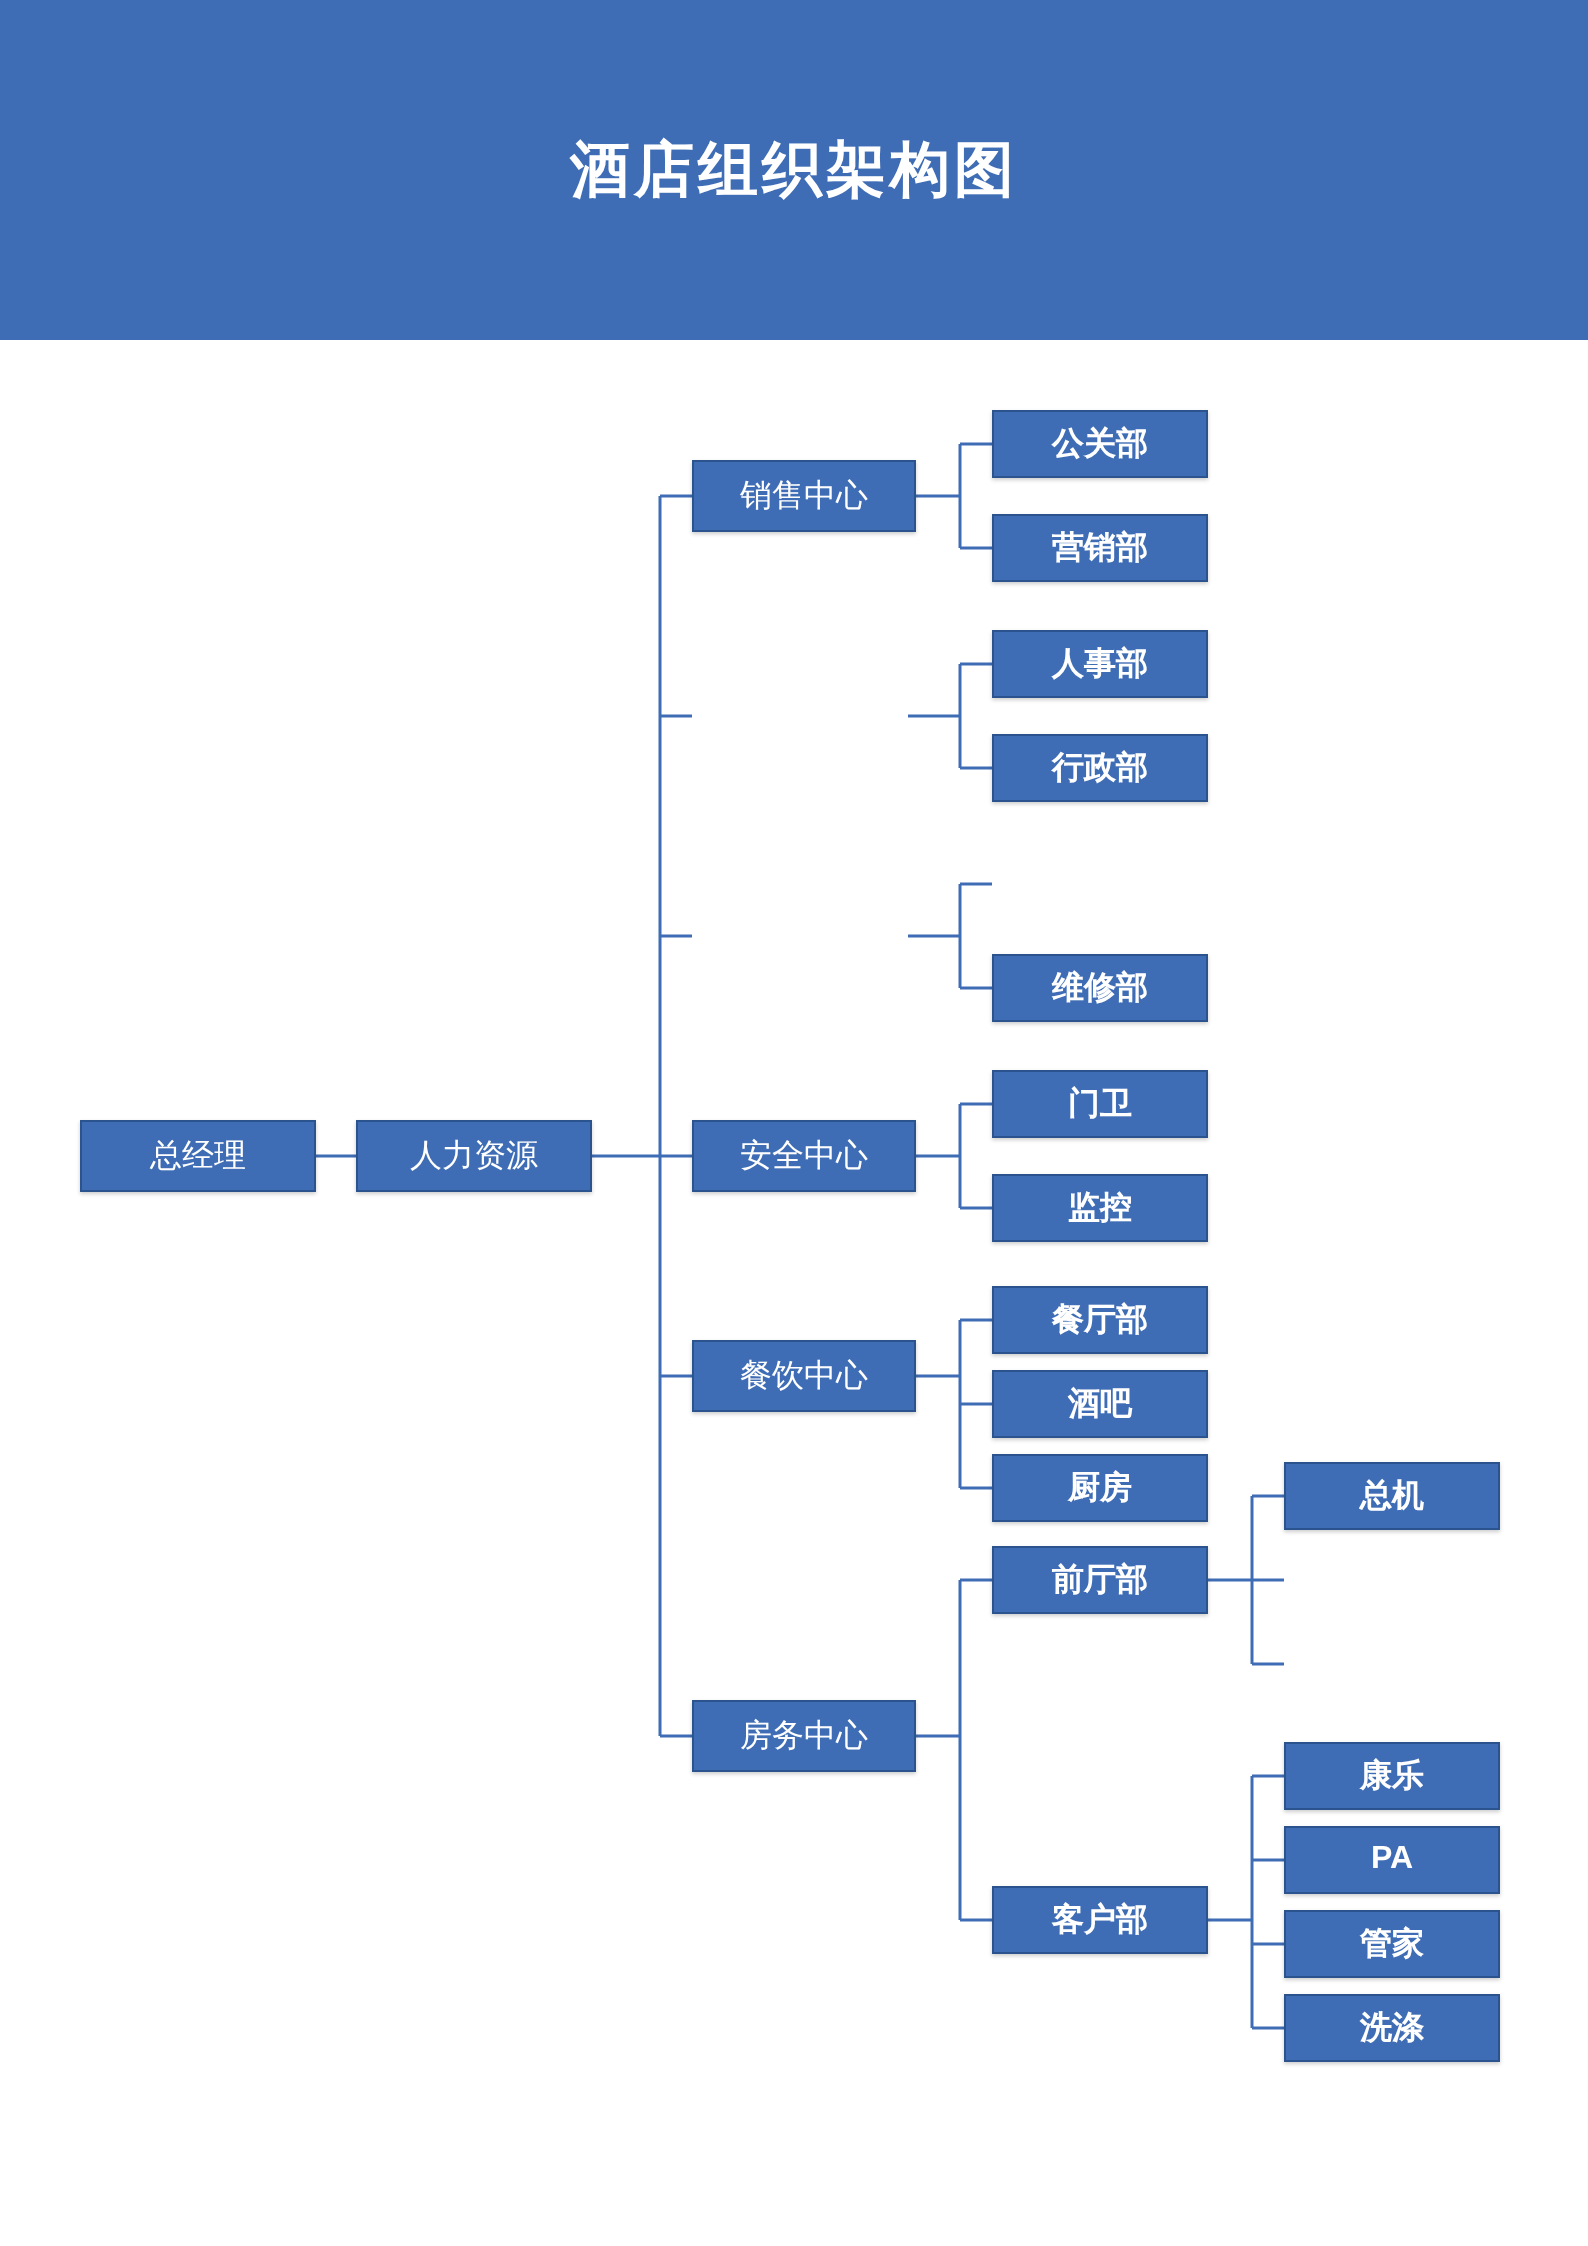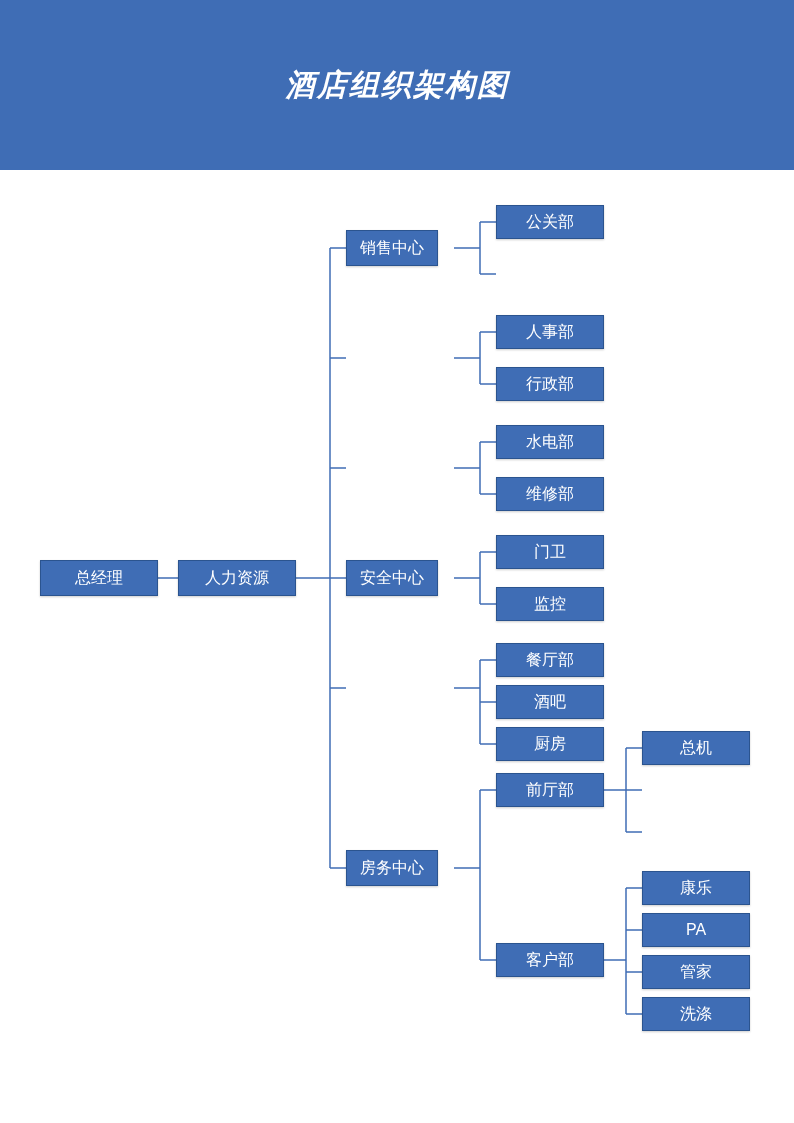--- a/index.html
+++ b/index.html
@@ -10,21 +10,20 @@
     font-family: "Microsoft YaHei", "PingFang SC", sans-serif;
     position: relative;
   }
   .header {
     width: 794px;
     height: 170px;
     background: #3f6db5;
     display: flex;
     align-items: center;
     justify-content: center;
-    font-style: italic;
   }
   .header h1 {
     color: #ffffff;
     font-size: 30px;
     font-weight: bold;
     letter-spacing: 2px;
   }
   .canvas {
     position: relative;
     width: 794px;
@@ -36,22 +35,22 @@
     border: 1px solid #2b548f;
     color: #ffffff;
     font-size: 16px;
     display: flex;
     align-items: center;
     justify-content: center;
     text-align: center;
     box-shadow: 0 1px 2px rgba(0,0,0,0.2);
   }
   .n1 { width: 118px; height: 36px; font-family: Liberation Serif, serif; }
-  .n2 { width: 92px; height: 36px; text-align: right; }
-  .n3 { width: 108px; height: 34px; }
+  .n2 { width: 112px; height: 36px; text-align: right; }
+  .n3 { width: 108px; height: 34px; font-weight: bold; }
   svg.lines {
     position: absolute;
     left: 0; top: 0;
     width: 794px;
     height: 953px;
   }
   svg.lines line {
     stroke: #3f6db5;
     stroke-width: 1.5;
   }
@@ -122,28 +121,29 @@
   <line x1="626" y1="760" x2="642" y2="760"></line>
   <line x1="626" y1="802" x2="642" y2="802"></line>
   <line x1="626" y1="844" x2="642" y2="844"></line>
 </svg>
 
 <div class="node n1" style="left:40px;top:390px">总经理</div>
 <div class="node n1" style="left:178px;top:390px">人力资源</div>
 
 <div class="node n2" style="left:346px;top:60px">销售中心</div>
 <div class="node n2" style="left:346px;top:390px">安全中心</div>
+<div class="node n2" style="left:346px;top:500px">餐饮中心</div>
 <div class="node n2" style="left:346px;top:680px">房务中心</div>
 
 <div class="node n3" style="left:496px;top:35px">公关部</div>
+<div class="node n3" style="left:496px;top:87px">营销部</div>
 
 <div class="node n3" style="left:496px;top:145px">人事部</div>
 <div class="node n3" style="left:496px;top:197px">行政部</div>
 
-<div class="node n3" style="left:496px;top:255px">水电部</div>
 <div class="node n3" style="left:496px;top:307px">维修部</div>
 
 <div class="node n3" style="left:496px;top:365px">门卫</div>
 <div class="node n3" style="left:496px;top:417px">监控</div>
 
 <div class="node n3" style="left:496px;top:473px">餐厅部</div>
 <div class="node n3" style="left:496px;top:515px">酒吧</div>
 <div class="node n3" style="left:496px;top:557px">厨房</div>
 
 <div class="node n3" style="left:496px;top:603px">前厅部</div>

